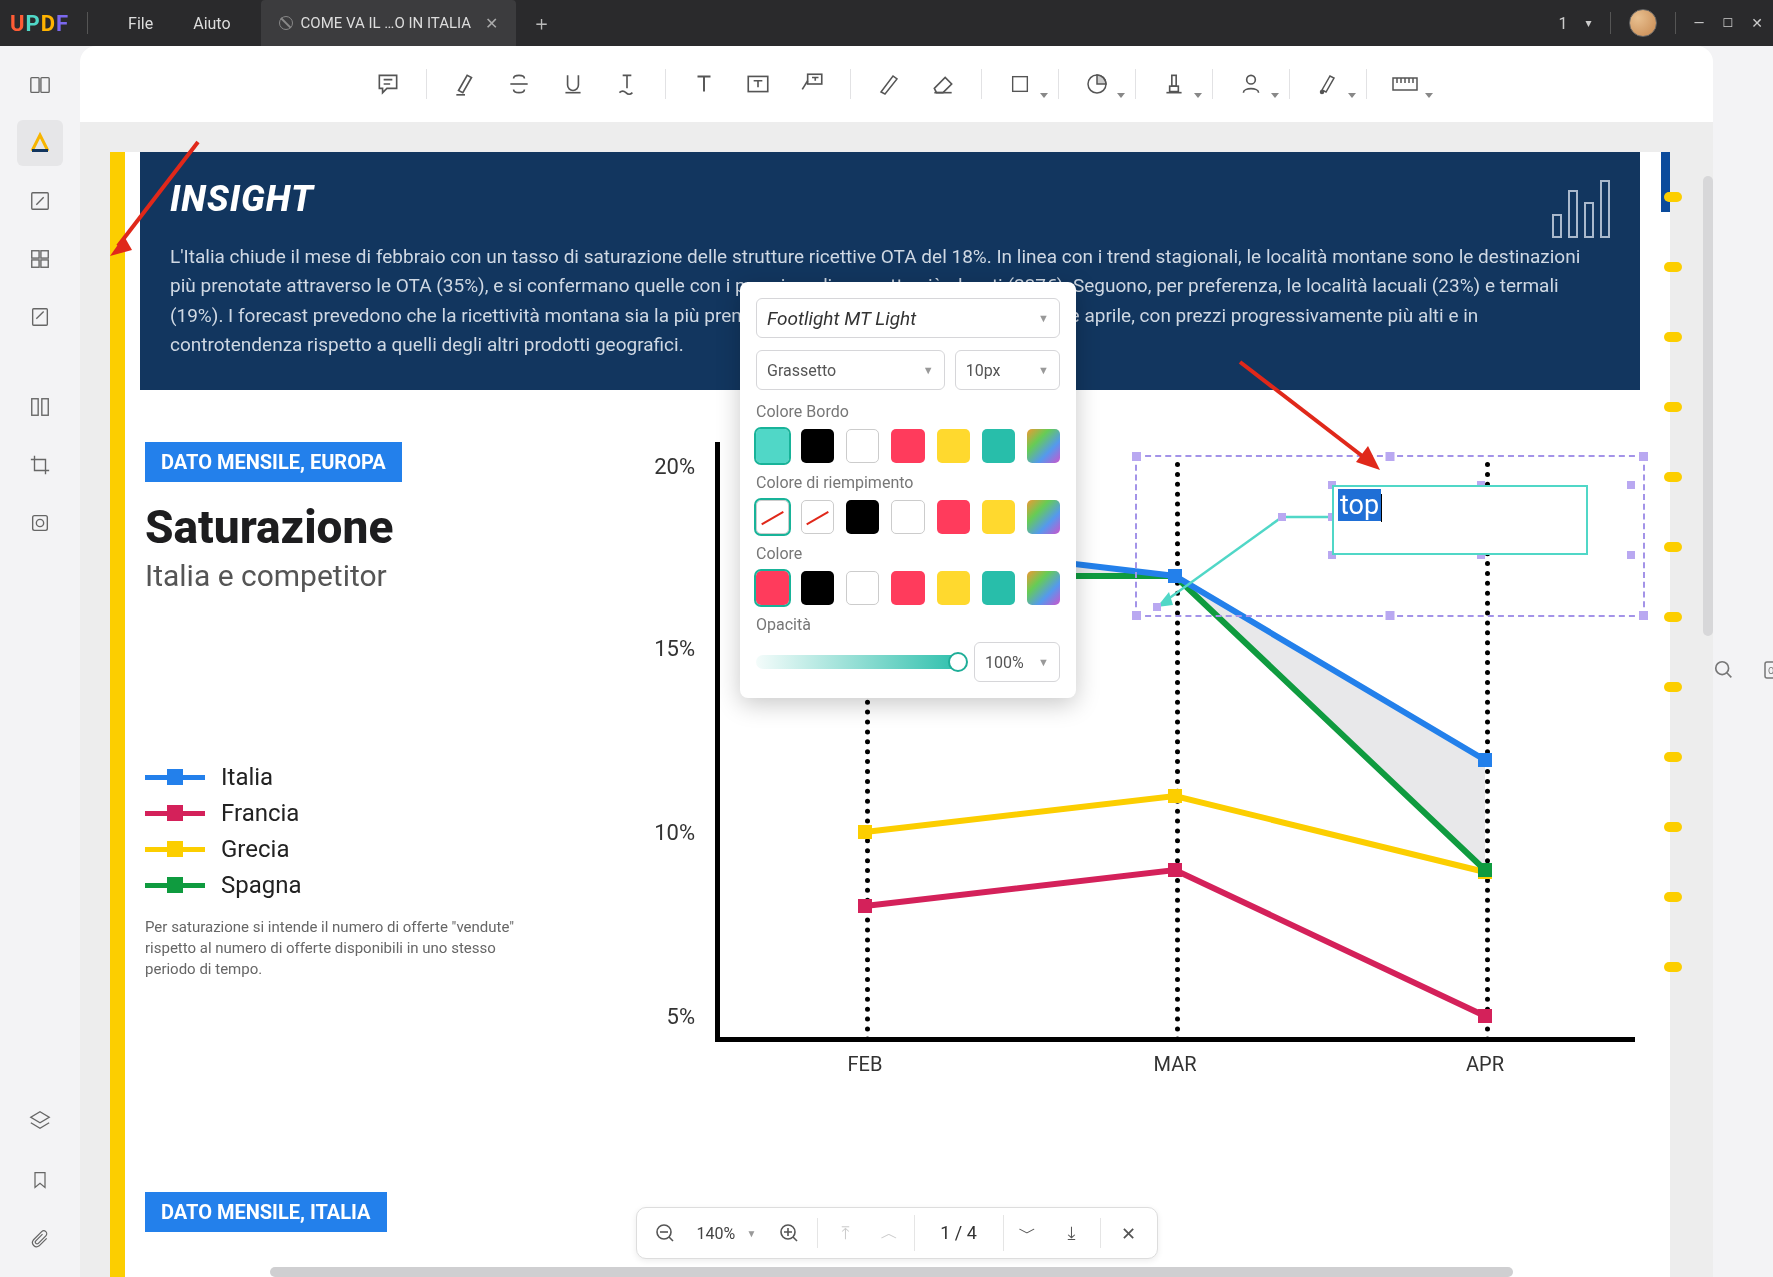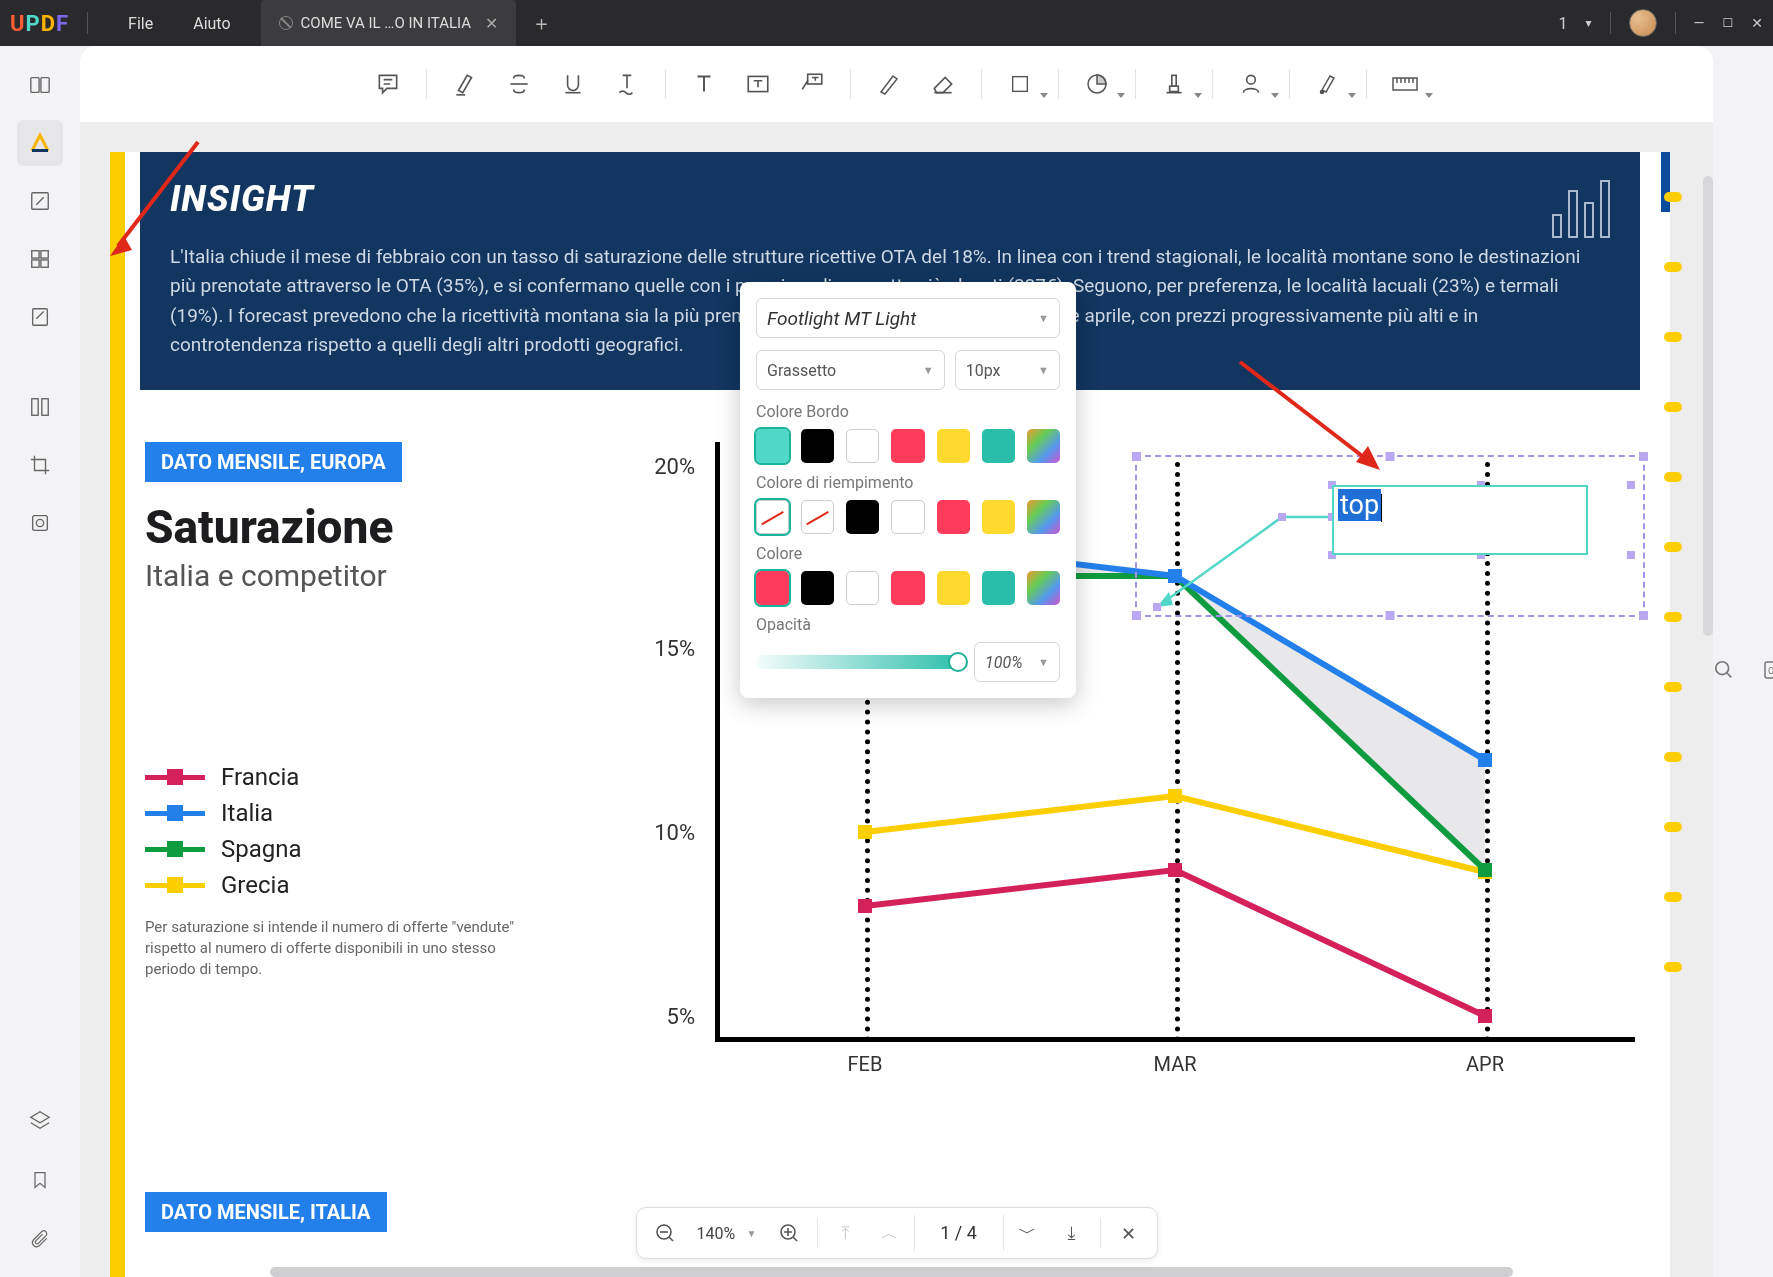--- a/index.html
+++ b/index.html
@@ -87,21 +87,21 @@
 .sp-row { display:flex; gap:10px; margin-bottom:12px; }
 .sp-select { flex:1; height:40px; border:1px solid #d6d6d9; border-radius:6px; padding:0 10px; font-size:16px; color:#555; display:flex; align-items:center; justify-content:space-between; cursor:pointer; }
 .sp-select.font { font-style:italic; font-family:'Times New Roman',serif; font-size:19px; color:#333; }
 .sp-label { font-size:16px; color:#777; margin:6px 0 8px; }
 .swatch-row { display:flex; gap:12px; margin-bottom:10px; }
 .swatch { width:34px; height:34px; border-radius:5px; cursor:pointer; position:relative; }
 .swatch.sel { outline:2px solid #18b399; }
 .swatch.none { background:#fff; border:1px solid #ccc; }
 .swatch.none::after { content:''; position:absolute; left:3px; right:3px; top:50%; border-top:2px solid #e0281a; transform:rotate(-30deg); }
 .swatch.rainbow { background:linear-gradient(135deg,#e93,#6c5,#59e,#c5c); }
-.slider-row { display:flex; align-items:center; gap:8px;font-style:italic; }
+.slider-row { display:flex; align-items:center; gap:8px; }
 .slider { flex:1; height:14px; border-radius:7px; background:linear-gradient(to right, rgba(40,190,170,0.05), #28beaa); position:relative; }
 .slider::before { content:''; position:absolute; inset:0; background:repeating-linear-gradient(45deg,#eee 0 5px,#fff 5px 10px); z-index:-1; border-radius:7px; }
 .slider-knob { position:absolute; right:-2px; top:-3px; width:20px; height:20px; border-radius:50%; background:#fff; border:2px solid #1fae98; }
 
 
 .page-nav { position:absolute; bottom:18px; left:50%; transform:translateX(-50%); height:52px; background:#fff; border:1px solid #ddd; border-radius:10px; display:flex; align-items:center; padding:0 8px; gap:4px; box-shadow:0 2px 6px rgba(0,0,0,.08); }
 .pn-btn { width:40px; height:40px; display:flex; align-items:center; justify-content:center; color:#555; cursor:pointer; font-size:18px; }
 .pn-btn.dis { color:#ccc; }
 .pn-zoom { width:76px; height:40px; display:flex; align-items:center; justify-content:space-between; padding:0 8px; color:#444; }
 .pn-page { width:90px; text-align:center; font-size:18px; color:#333; border-left:1px solid #e5e5e5; border-right:1px solid #e5e5e5; height:36px; line-height:36px; }
@@ -433,34 +433,34 @@
         <p>L'Italia chiude il mese di febbraio con un tasso di saturazione delle strutture ricettive OTA del 18%. In linea con i trend stagionali, le località montane  sono le destinazioni più prenotate attraverso le OTA (35%), e si confermano quelle con i prezzi medi per notte più elevati (237€). Seguono, per preferenza, le località lacuali (23%) e termali (19%). I forecast prevedono che la ricettività montana sia la più prenotata attraverso le OTA anche a marzo e aprile, con prezzi progressivamente più alti e in controtendenza rispetto a quelli degli altri prodotti geografici.</p>
       </div>
 
       <div class="content-left">
         <div class="tag-box">DATO MENSILE, EUROPA</div>
         <div class="title-sat">Saturazione</div>
         <div class="subtitle-sat">Italia e competitor</div>
 
         <div class="legend">
           <div class="lg-item">
+              <div class="lg-line lg-blue"></div>
+              <span>Italia</span>
+            </div>
+          <div class="lg-item">
               <div class="lg-line lg-red"></div>
               <span>Francia</span>
             </div>
           <div class="lg-item">
-              <div class="lg-line lg-blue"></div>
-              <span>Italia</span>
+              <div class="lg-line lg-yellow"></div>
+              <span>Grecia</span>
             </div>
           <div class="lg-item">
               <div class="lg-line lg-green"></div>
               <span>Spagna</span>
-            </div>
-          <div class="lg-item">
-              <div class="lg-line lg-yellow"></div>
-              <span>Grecia</span>
             </div>
           <div class="lg-note">Per saturazione si intende il numero di offerte "vendute" rispetto al numero di offerte disponibili in uno stesso periodo di tempo.</div>
         </div>
       </div>
 
       <div class="chart-area">
         <div class="y-lab" style="top:24px;">20%</div>
         <div class="y-lab" style="top:206px;">15%</div>
         <div class="y-lab" style="top:390px;">10%</div>
         <div class="y-lab" style="top:574px;">5%</div>

